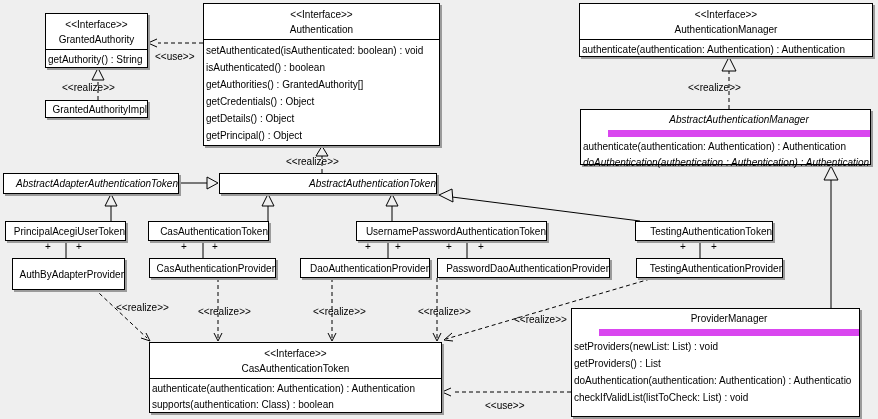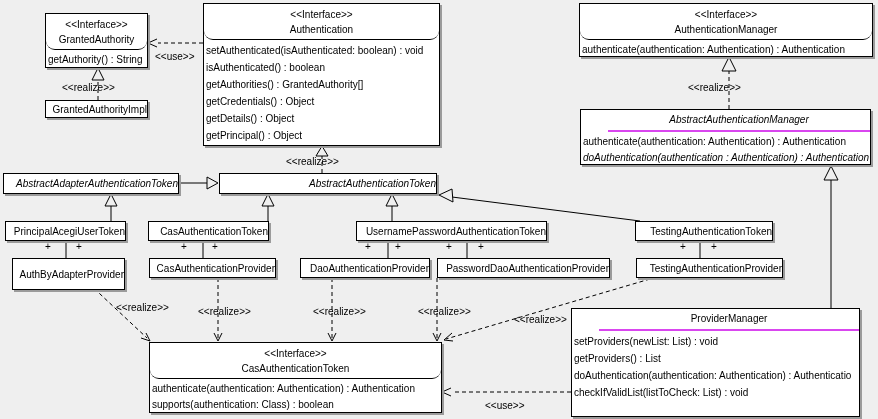--- a/index.html
+++ b/index.html
@@ -8,24 +8,24 @@
     position:relative; width:878px; height:419px;
     background:#efefef; overflow:hidden;
     font-size:10px; color:#000;
   }
   .box {
     position:absolute; background:#ffffff;
     border:1px solid #000000;
     box-shadow:2px 2px 0 #9b9b9b;
     box-sizing:border-box;
   }
-  .head { border-bottom:1px solid #000000; text-align:center;border-radius:9px; }
+  .head { border-bottom:1px solid #000000; text-align:center; }
   .head .st { padding-top:3px; line-height:15px; }
   .head .nm { line-height:16px; padding-bottom:1px; }
-  .head1 { border-bottom:2px solid #d946ef; text-align:center; line-height:20px;margin-left:27px; }
+  .head1 { border-bottom:7px solid #d946ef; text-align:center; line-height:20px;margin-left:27px; }
   .methods { padding-top:2px; }
   .methods .m { line-height:16px; padding-left:2px; white-space:nowrap; }
   .methods.wide .m { line-height:17px; }
   .single { display:flex; align-items:center; justify-content:flex-end; text-align:center; white-space:nowrap; }
   .it { font-style:italic; }
   .edge-label { position:absolute; line-height:11px; white-space:nowrap; }
   .plus { position:absolute; line-height:10px; }
   svg.edges { position:absolute; left:0; top:0; pointer-events:none; }
   svg.edges line, svg.edges polyline { stroke:#000; stroke-width:1; fill:none; }
   svg.edges .dash { stroke-dasharray:4 3; }

